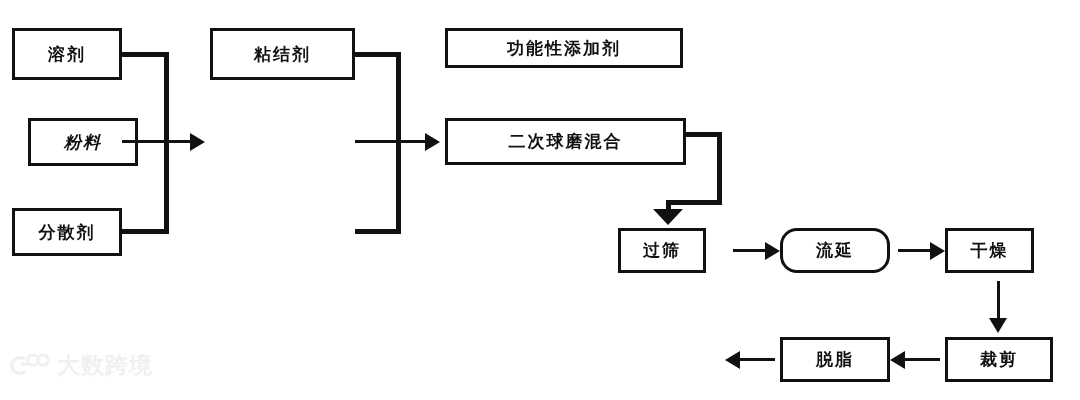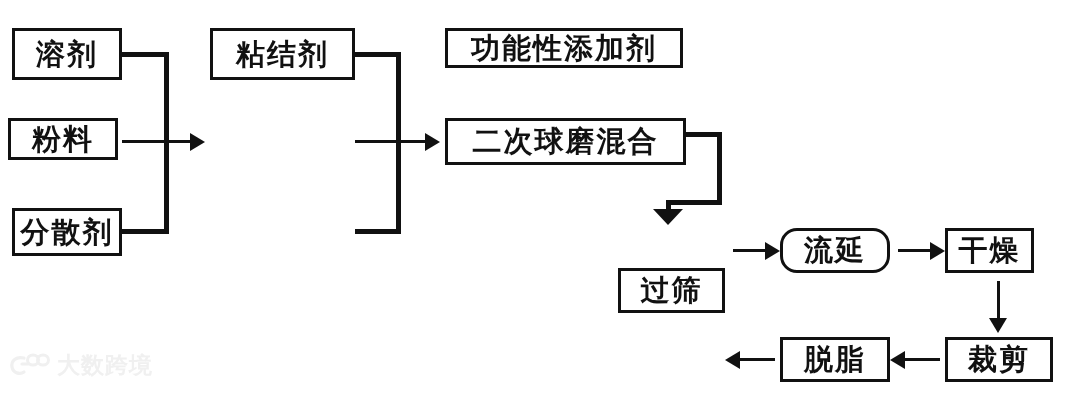--- a/index.html
+++ b/index.html
@@ -24,21 +24,21 @@
     background: #ffffff;
     display: flex;
     align-items: center;
     justify-content: center;
     color: #111111;
     font-weight: 700;
     letter-spacing: 2px;
     white-space: nowrap;
     line-height: 1;
   }
-  .node.t28 { font-size: 29px; }
+  .node.t28 { font-size: 17px; }
   
   .hline, .vline {
     position: absolute;
     background: #111111;
   }
   .hline { height: 3px; }
   .vline { width: 3px; }
   .hline.bold { height: 5px; }
   .vline.bold { width: 5px; }
 
@@ -89,21 +89,21 @@
   }
   #watermark svg { display: block; }
 </style>
 </head>
 <body>
 
 <div id="canvas">
 
   <div class="node t28" style="left:12px;  top:28px;  width:110px; height:52px;">溶剂</div>
 
-  <div class="node t28" style="left:8px;  top:118px; width:110px; height:42px;">粉料</div>
+  <div class="node t28" style="left:28px;  top:118px; width:110px; height:48px;font-style:italic;">粉料</div>
 
   <div class="node t28" style="left:12px;  top:208px; width:110px; height:48px;">分散剂</div>
 
   <div class="hline bold" style="left:122px; top:52px;  width:47px;"></div>
   <div class="hline bold" style="left:122px; top:229px; width:47px;"></div>
   <div class="vline bold" style="left:164px; top:52px;  height:182px;"></div>
   <div class="hline" style="left:122px; top:140px; width:70px;"></div>
   <div class="arrow right" style="left:190px; top:133px;"></div>
 
   <div class="node t28" style="left:210px; top:28px;  width:145px; height:52px;">粘结剂</div>
@@ -119,21 +119,21 @@
   <div class="node t28" style="left:445px; top:28px;  width:238px; height:40px;">功能性添加剂</div>
 
   <div class="node t28" style="left:445px; top:118px; width:241px; height:47px;">二次球磨混合</div>
 
   <div class="hline bold" style="left:683px; top:132px; width:39px;"></div>
   <div class="vline bold" style="left:717px; top:132px; height:73px;"></div>
   <div class="hline bold" style="left:666px; top:200px; width:56px;"></div>
   <div class="vline bold" style="left:666px; top:200px; height:13px;"></div>
   <div class="arrow down wide" style="left:653px; top:209px;"></div>
 
-  <div class="node t28" style="left:618px; top:228px; width:107px; height:45px;margin-top:40px;">过筛</div>
+  <div class="node t28" style="left:618px; top:228px; width:88px; height:45px;">过筛</div>
 
   <div class="hline" style="left:733px; top:249px; width:34px;"></div>
   <div class="arrow right" style="left:765px; top:242px;"></div>
 
   <div class="node t28" style="left:780px; top:228px; width:110px; height:45px;border-radius:17px;">流延</div>
 
   <div class="hline" style="left:898px; top:249px; width:34px;"></div>
   <div class="arrow right" style="left:930px; top:242px;"></div>
 
   <div class="node t28" style="left:945px; top:228px; width:89px; height:45px;">干燥</div>

